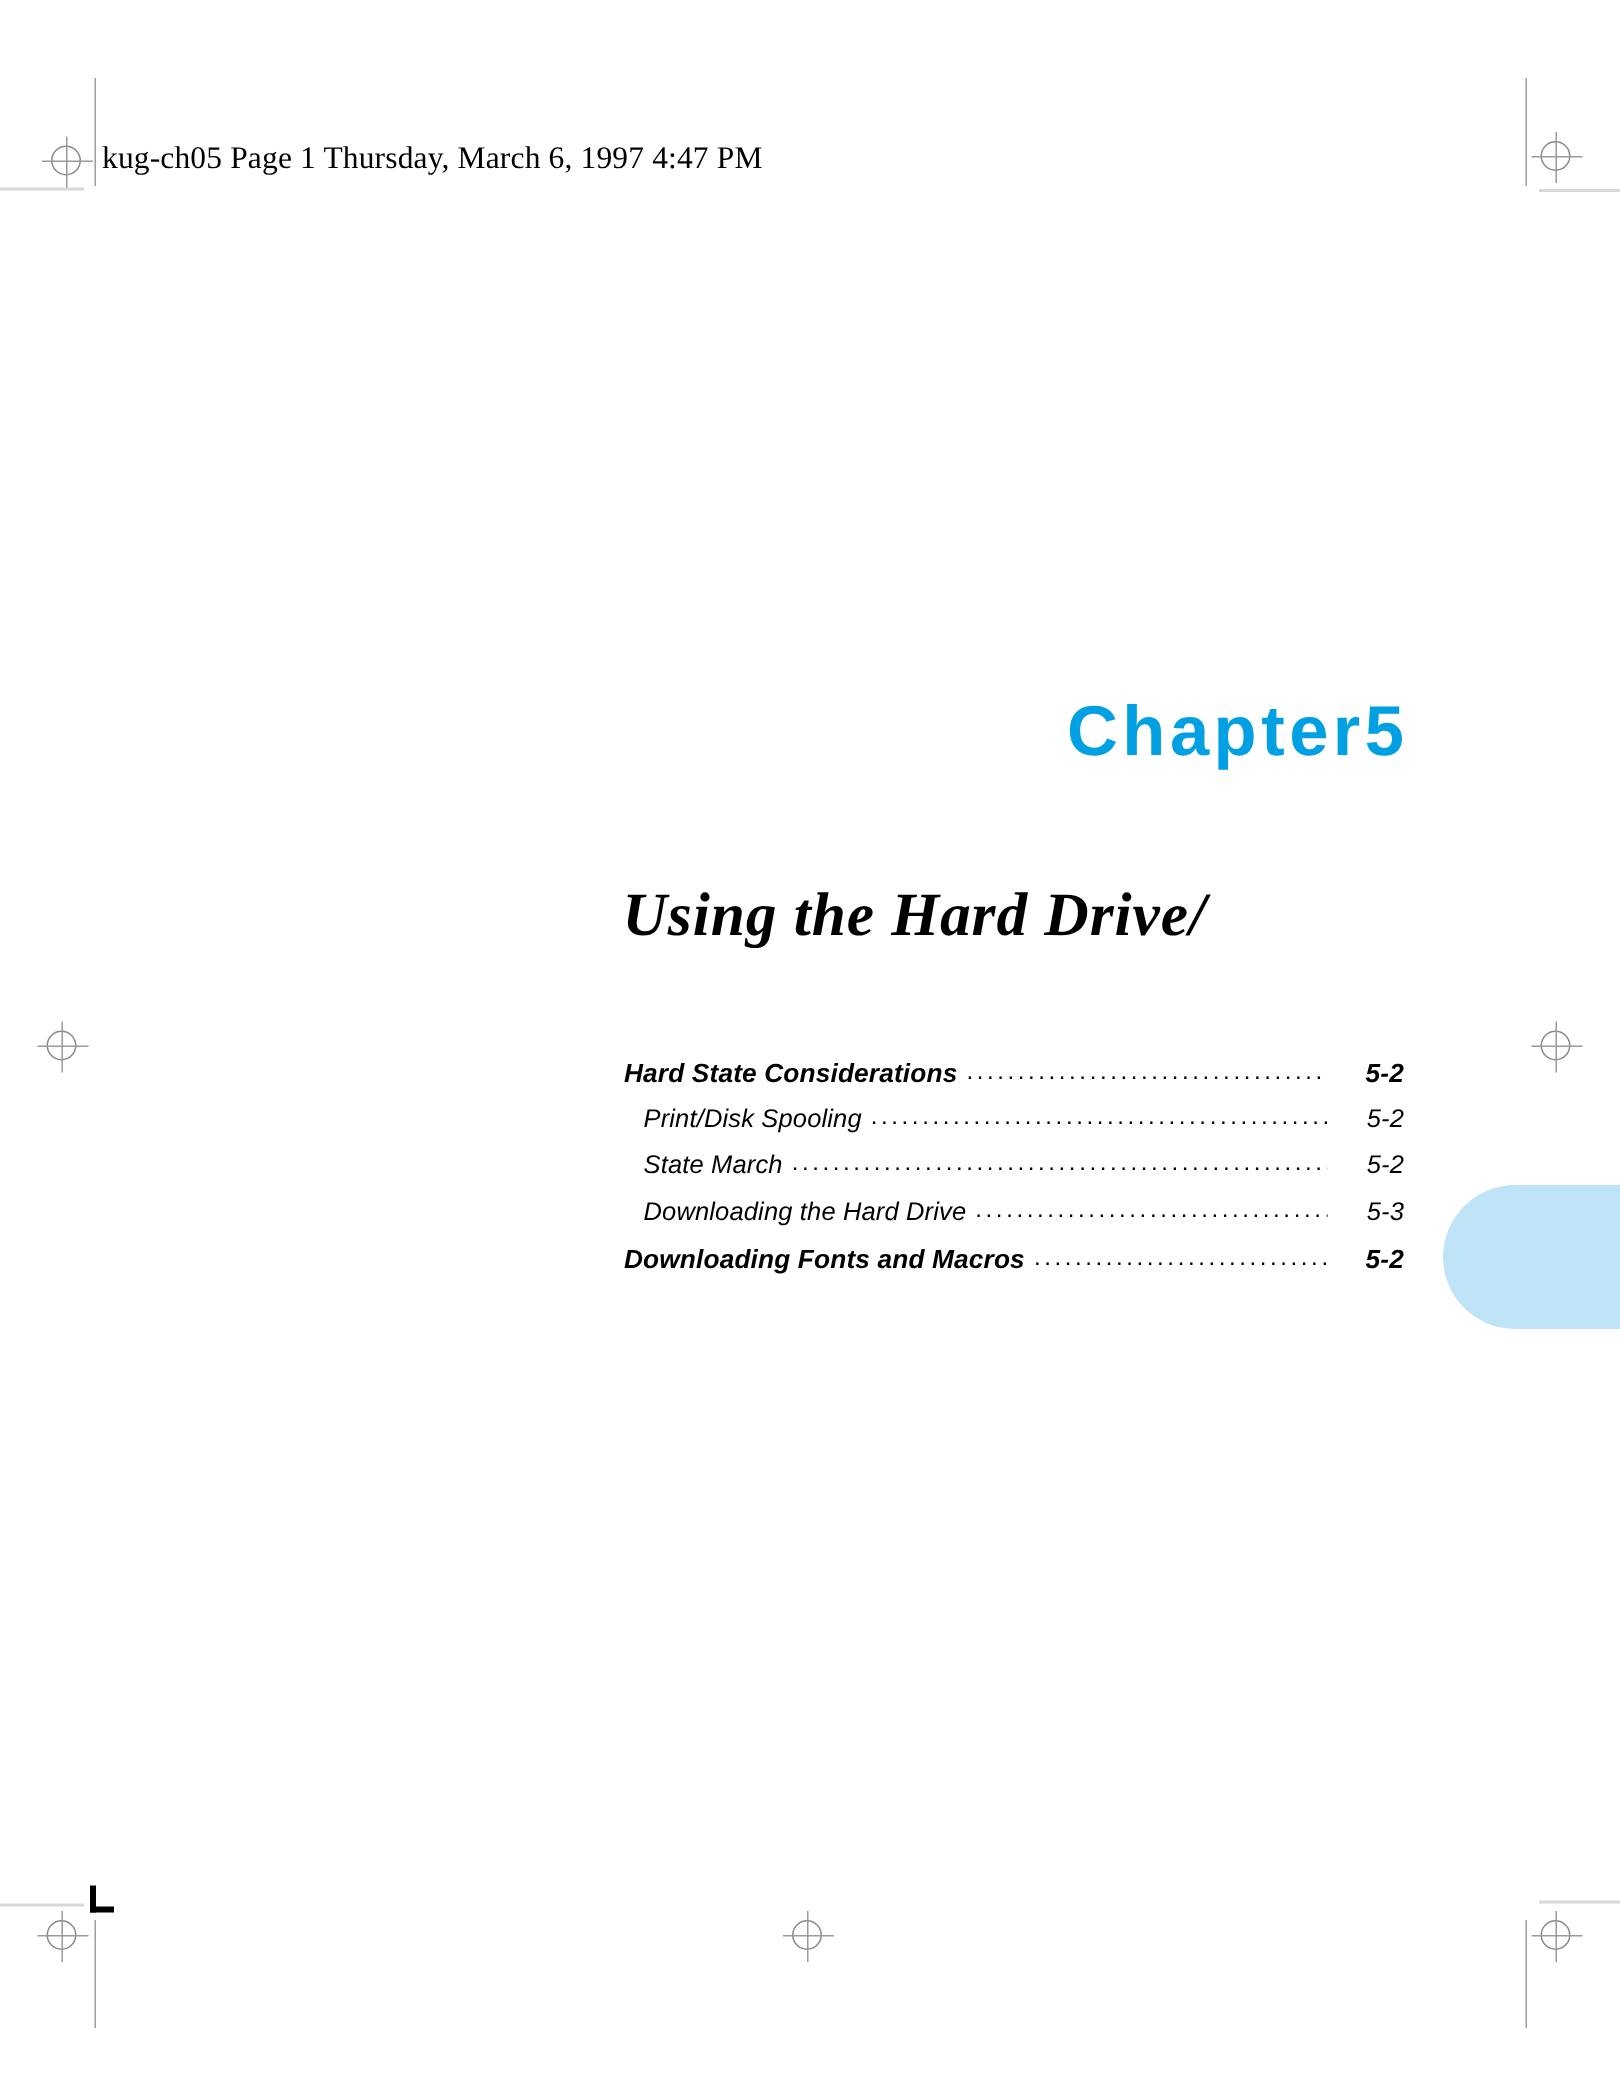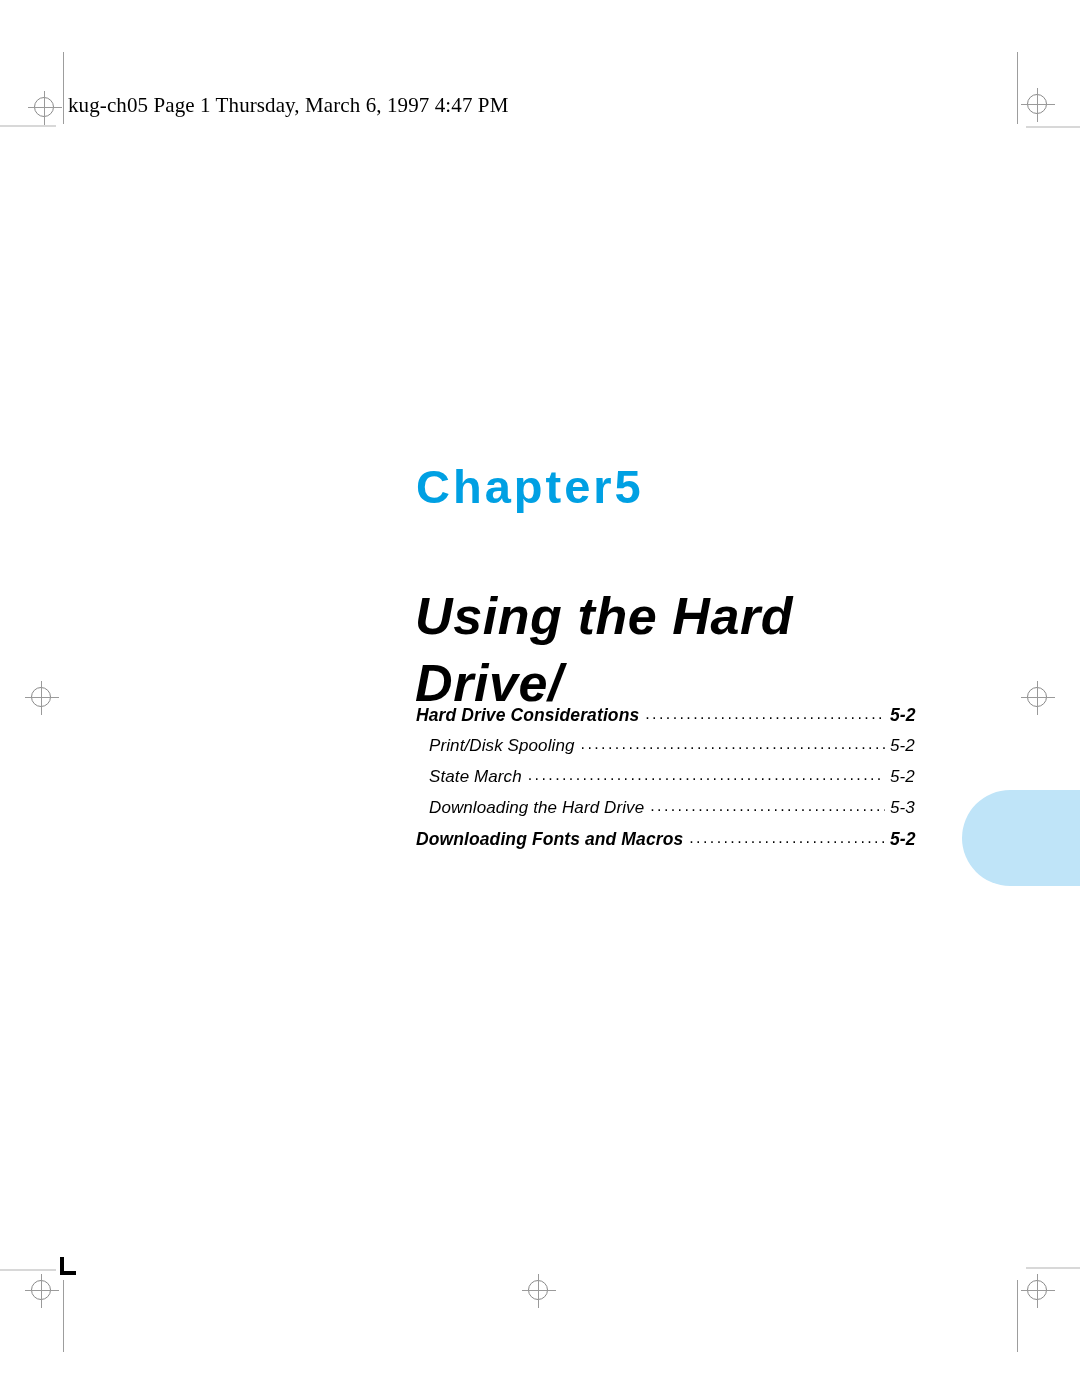--- a/index.html
+++ b/index.html
@@ -95,41 +95,41 @@
     border-top-left-radius: 48px;
     border-bottom-left-radius: 48px;
   }
 
   
   .chapter-label {
     position: absolute;
     left: 416px;
     top: 462px;
     width: 520px;
-    text-align: left;
+    text-align: right;
     font-family: "Liberation Sans", sans-serif;
     font-weight: bold;
     font-size: 47px;
     color: #00a0e3;
     letter-spacing: 3px;
     line-height: 1.05;
   }
   .chapter-label .num {
     letter-spacing: 0;
   }
 
   .chapter-title {
     position: absolute;
     left: 415px;
     top: 583px;
     width: 540px;
-    font-family: Liberation Sans, sans-serif;
+    font-family: Liberation Serif, serif;
     font-weight: bold;
     font-style: italic;
-    font-size: 52px;
+    font-size: 41px;
     line-height: 1.28;
     color: #000;
     letter-spacing: 0.6px;
   }
   .chapter-title .l2 {
     letter-spacing: 0px;
   }
 
   
   .toc {
@@ -170,20 +170,21 @@
     font-style: normal;
     font-weight: normal;
     font-size: 16px;
     letter-spacing: 2.4px;
     color: #000;
     position: relative;
     top: -2px;
   }
   .toc-page {
     flex: 0 0 46px;
+    text-align: right;
   }
 
   
   .doc-footer {
     position: absolute;
     left: 0;
     top: 1203px;
     width: 936px;
     text-align: right;
     font-family: "Liberation Sans", sans-serif;
@@ -265,21 +266,21 @@
   <div class="side-tab" style="background: rgb(191, 228, 248);"></div>
 
   <div class="chapter-label" style="color: rgb(0, 160, 227);"><span>Chapter</span><span class="num">5</span></div>
 
   <div class="chapter-title">
     <div class="l1">Using the Hard Drive/</div>
   </div>
 
   <div class="toc">
       <div class="toc-row level-1">
-        <span class="toc-label">Hard Drive Considerations</span>
+        <span class="toc-label">Hard State Considerations</span>
         <span class="toc-dots">.....................................................................................................</span>
         <span class="toc-page">5-2</span>
       </div>
       <div class="toc-row level-2">
         <span class="toc-label">Print/Disk Spooling</span>
         <span class="toc-dots">.....................................................................................................</span>
         <span class="toc-page">5-2</span>
       </div>
       <div class="toc-row level-2">
         <span class="toc-label">State March</span>

